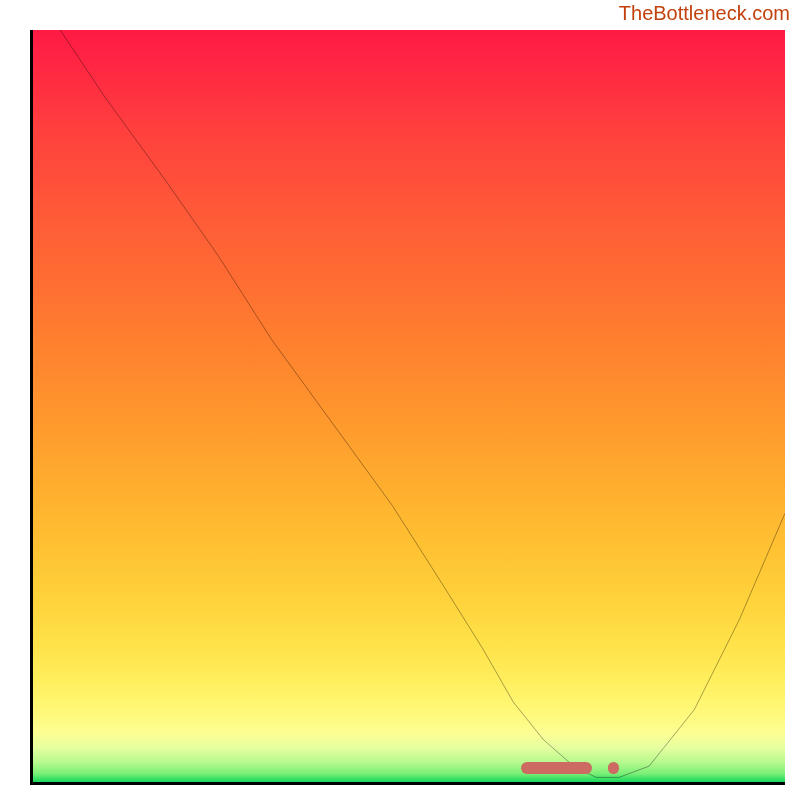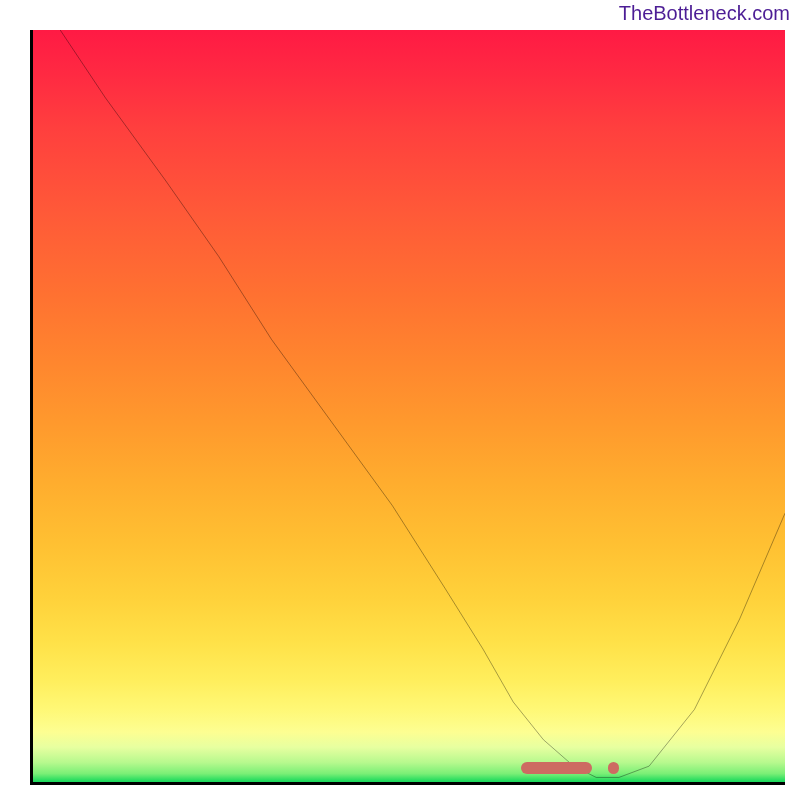--- a/index.html
+++ b/index.html
@@ -9,21 +9,21 @@
     background: #ffffff;
     position: relative;
     font-family: Arial, sans-serif;
     overflow: hidden;
   }
   .watermark {
     position: absolute;
     top: 2px;
     right: 10px;
     font-size: 20px;
-    color: #4c1d95;
+    color: #c2410c;
     font-weight: normal;
     z-index: 10;
   }
   .plot-area {
     position: absolute;
     left: 30px;
     top: 30px;
     width: 755px;
     height: 755px;
   }

